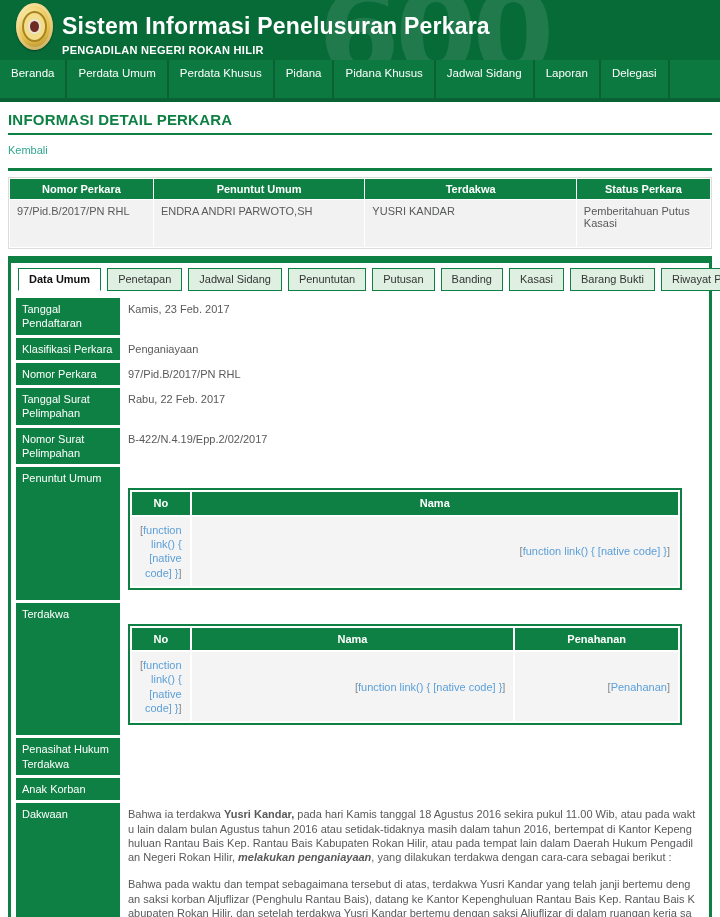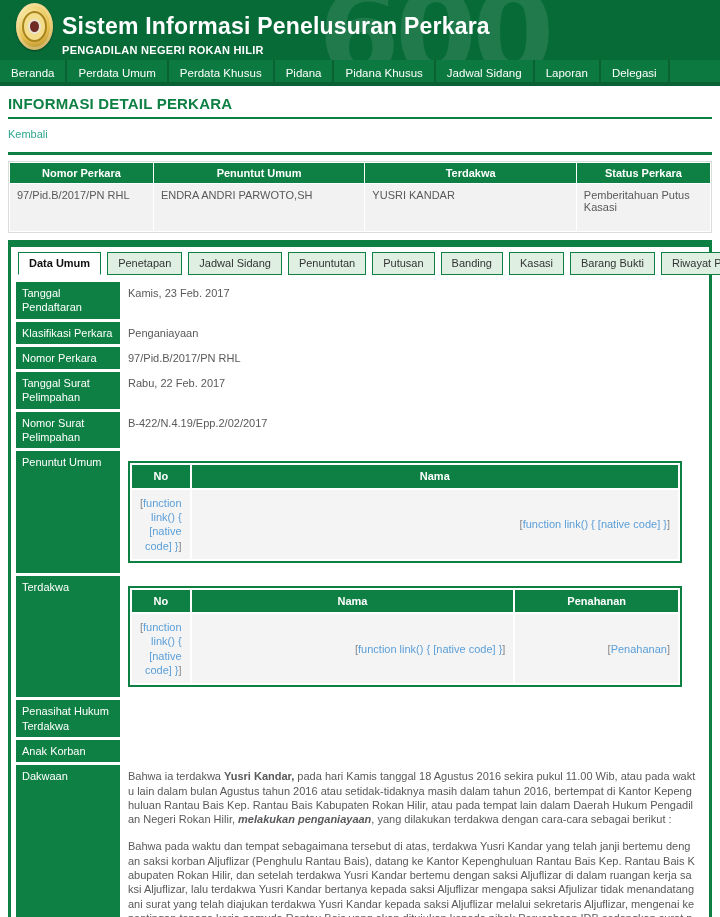--- a/index.html
+++ b/index.html
@@ -19,21 +19,21 @@
     box-shadow:inset 0 0 0 3px rgba(255,255,255,0.28), 0 1px 2px rgba(0,0,0,0.4);}
   .logo-inner{position:absolute;left:6px;top:8px;width:25px;height:31px;border-radius:50%;
     background:#f3dd8a;border:2px solid #a8841f;}
   .logo-core{position:absolute;left:14px;top:18px;width:9px;height:11px;border-radius:50%;
     background:#6e2a23;box-shadow:0 0 0 2px #e8e3d2;}
   .header-text{position:absolute;left:62px;top:13px;color:#fff;}
   .header-title{font-size:23px;font-weight:bold;letter-spacing:0.2px;}
   .header-sub{font-size:11px;font-weight:bold;margin-top:4px;letter-spacing:0.3px;}
 
   
-  .nav{background:var(--nav-bg);height:26px;display:flex;border-bottom:4px solid var(--nav-dark);}
+  .nav{background:var(--nav-bg);height:42px;display:flex;border-bottom:4px solid var(--nav-dark);}
   .nav-item{color:#fff;font-size:11.5px;line-height:26px;padding:0 11px;border-right:2px solid var(--nav-dark);cursor:pointer;white-space:nowrap;}
 
   
   .content{padding:0 8px;}
   .page-title{color:var(--accent);font-weight:bold;font-size:15px;margin-top:9px;padding-bottom:5px;border-bottom:2px solid var(--accent);letter-spacing:0.2px;}
   .back-link{display:inline-block;color:var(--teal);font-size:11px;margin-top:9px;text-decoration:none;cursor:pointer;}
   .hr-green{height:3px;background:var(--accent);margin-top:10px;}
 
   table{border-collapse:separate;}
   .summary-table{width:100%;border-spacing:1px;margin-top:6px;background:#fff;border:1px solid #d9ded9;}
@@ -44,21 +44,21 @@
   .panel{margin-top:7px;border:3px solid var(--accent);border-top-width:7px;background:#fff;}
   .tabbar{display:flex;padding:5px 0 0 7px;gap:6px;}
   .tab{font-size:11px;padding:4px 10px 5px 10px;border:1px solid var(--accent);background:var(--tabbg);color:#333;cursor:pointer;white-space:nowrap;}
   .tab.active{background:#fff;font-weight:bold;color:#111;border-bottom-color:#fff;}
 
   .rows{padding:7px 5px 5px 5px;display:flex;flex-direction:column;gap:3px;}
   .row{display:flex;align-items:stretch;}
   .row-label{flex:0 0 104px;background:var(--accent);color:#fff;font-size:11px;line-height:1.3;padding:4px 6px;}
   .row-value{flex:1;font-size:11px;color:var(--txt);padding:4px 8px;line-height:1.3;}
 
-  .inner-table{width:calc(100% - 14px);margin:6px 0 6px 0;border:2px solid var(--accent);border-spacing:2px;background:#fff;}
+  .inner-table{width:calc(100% - 14px);margin:17px 0 6px 0;border:2px solid var(--accent);border-spacing:2px;background:#fff;}
   .inner-table th{background:var(--accent);color:#fff;font-size:11px;font-weight:bold;padding:4px;text-align:center;}
   .inner-table td{background:#f4f4f4;color:var(--txt);font-size:11px;padding:6px 8px;text-align:left;}
   .inner-table td.c{text-align:right;}
   .col-no{width:36px;}
   .col-penahanan{width:30%;}
   .bracket{color:#888;}
   .penahanan-link{color:var(--link-blue);text-decoration:none;cursor:pointer;}
 
   .dakwaan p{margin:0 0 13px 0;line-height:1.3;word-break:break-all;}
   .dakwaan p:last-child{margin-bottom:2px;}

